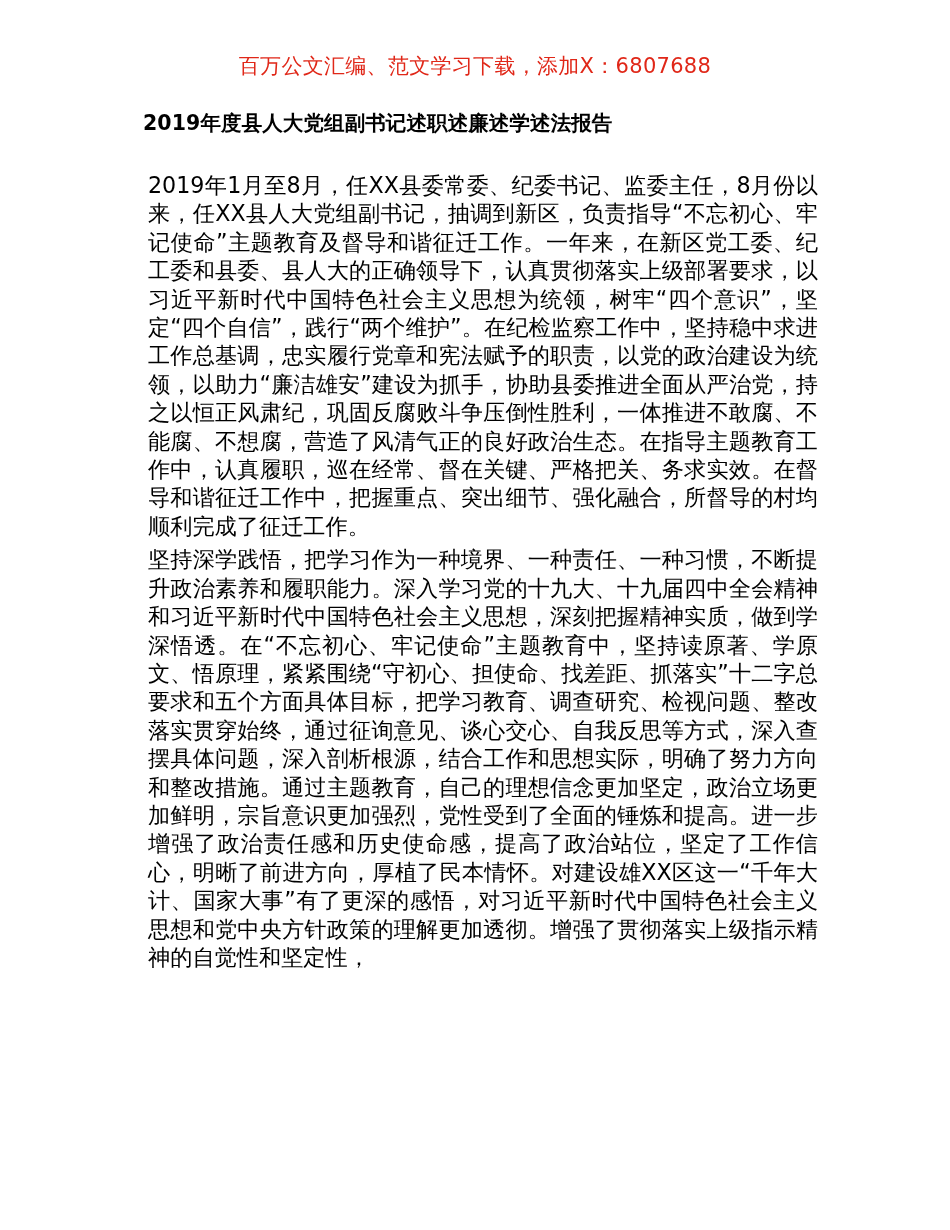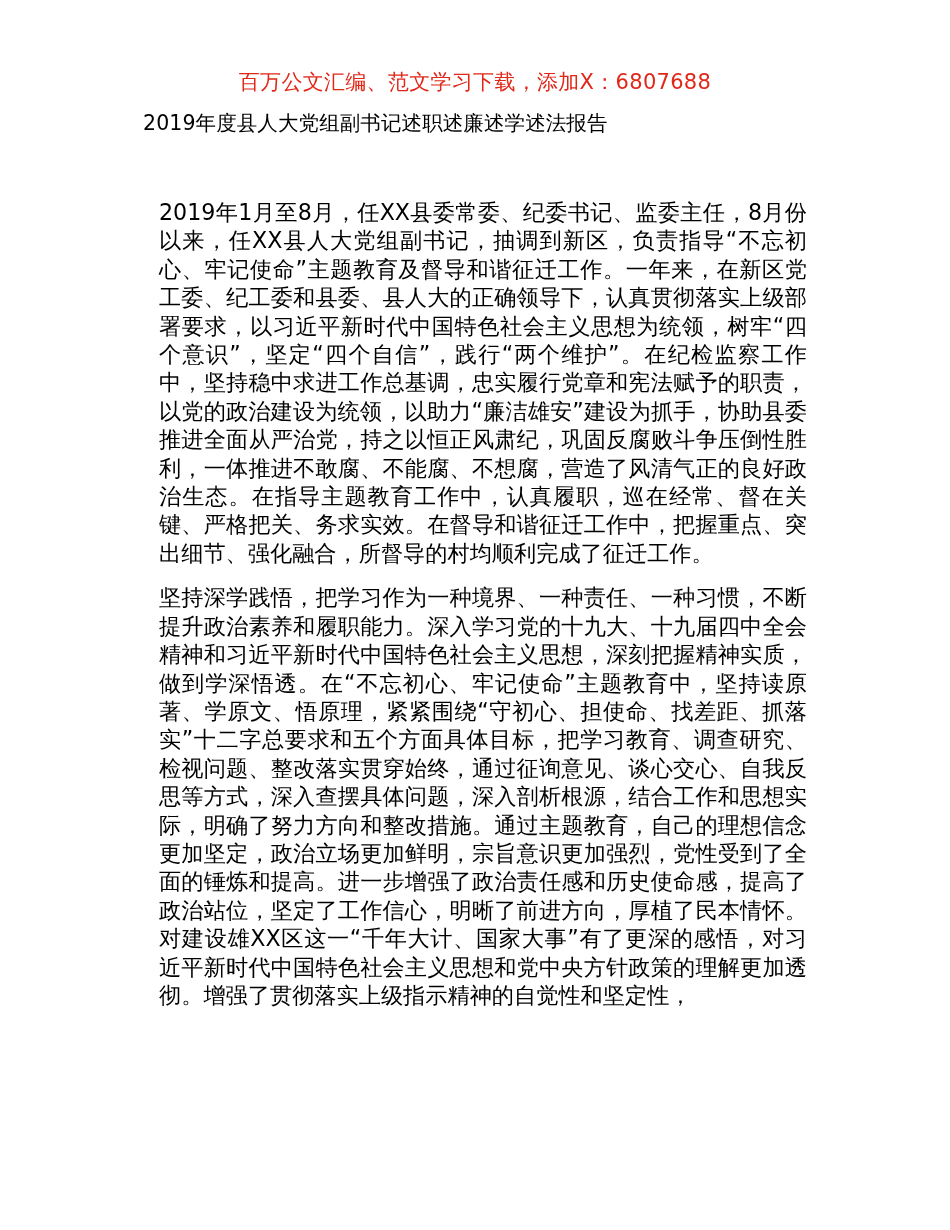--- a/index.html
+++ b/index.html
@@ -30,50 +30,49 @@
     position: absolute;
     left: 0;
     top: 52px;
     width: 950px;
     text-align: center;
     font-size: 21px;
     line-height: 28px;
     letter-spacing: 0.3px;
     color: #e02718;
     white-space: nowrap;
-    margin-top: 16px;
   }
 
   
   .doc {
     position: absolute;
     left: 143px;
     top: 108px;
     width: 680px;
   }
 
   .doc-title {
     font-size: 20.5px;
     line-height: 30px;
-    margin: 0 0 16px 0;
+    margin: 0 0 0 0;
     padding: 0;
-    font-weight: normal;
+    font-weight: bold;
     text-align: left;
     white-space: nowrap;
     letter-spacing: 0.1px;
   }
 
   .spacer-after-title {
     height: 28px;
   }
 
   .para {
     font-size: 22.2px;
     line-height: 28.4px;
-    margin: 16px;
+    margin: 5px;
     padding: 0;
     text-align: justify;
     text-justify: inter-ideograph;
     text-align-last: left;
     letter-spacing: 0px;
     word-break: break-all;
   }
 
   .heading-inline {
     font-size: 22.2px;

